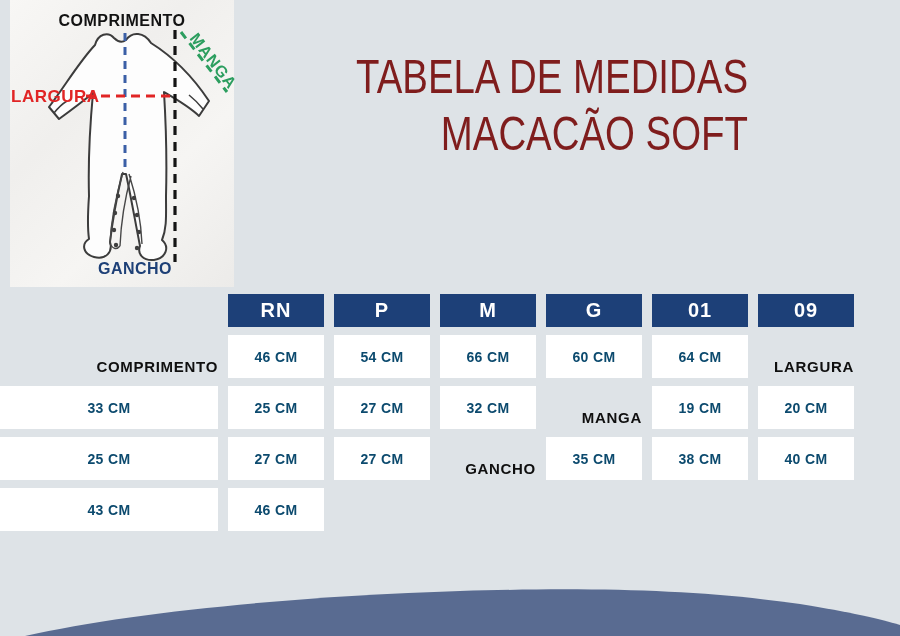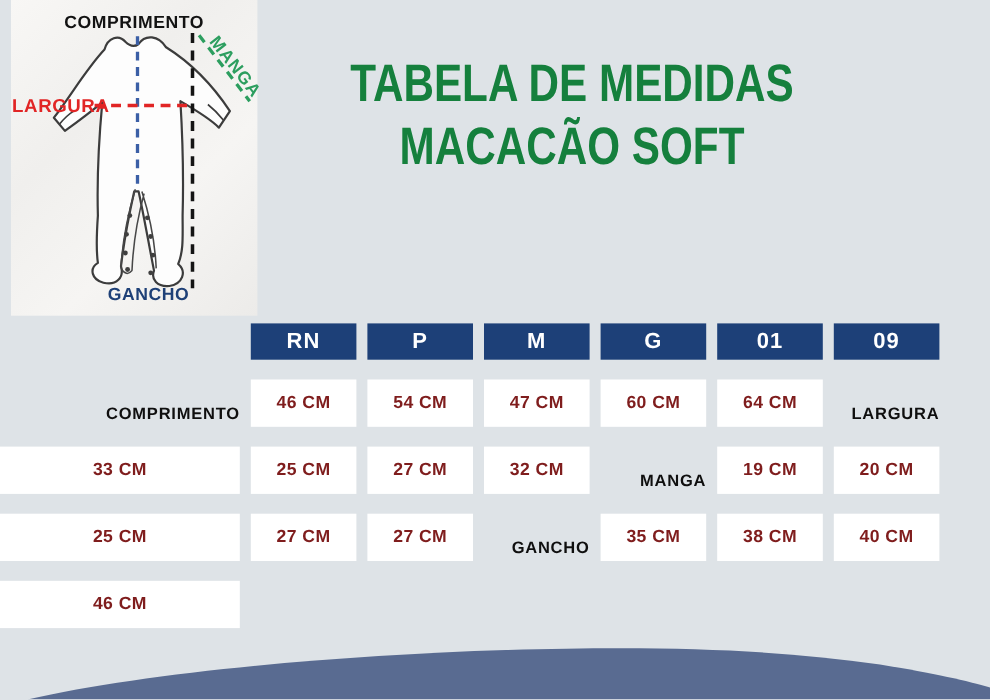--- a/index.html
+++ b/index.html
@@ -14,43 +14,43 @@
     background:linear-gradient(135deg,#f8f7f5 0%,#f0efed 35%,#f6f5f3 65%,#ecebe9 100%);
   }
   .paper svg{position:absolute;left:0;top:0;}
   .diagram-label{position:absolute;font-weight:bold;white-space:nowrap;}
   .lbl-comprimento{left:12px;top:12px;width:200px;text-align:center;font-size:16px;letter-spacing:.5px;color:#121212;}
   .lbl-largura{left:1px;top:87px;font-size:17px;letter-spacing:.5px;color:#e12525;}
   .lbl-manga{left:190px;top:30px;font-size:16px;letter-spacing:1px;color:#2c9e5f;transform:rotate(52deg);transform-origin:left top;}
   .lbl-gancho{left:25px;top:260px;width:200px;text-align:center;font-size:16px;letter-spacing:.5px;color:#1e4077;}
   
   .title{
-    position:absolute;left:235px;top:48px;width:570px;text-align:center;
-    color:#15803d;font-weight:bold;
+    position:absolute;left:235px;top:48px;width:570px;text-align:right;
+    color:#7f1d1d;font-weight:normal;
   }
   .title .line{display:block;font-size:48px;line-height:57px;white-space:nowrap;transform:scaleX(.8);transform-origin:center;letter-spacing:0;}
   
   .size-table{
     position:absolute;left:0;top:294px;
     display:grid;
     grid-template-columns:218px repeat(6,96px);
     grid-template-rows:33px repeat(4,43px);
-    gap:18px 10px;
+    gap:8px 10px;
     border-radius:28px;
   }
   .cell{box-sizing:border-box;}
   .head{
     background:#1d4078;color:#ffffff;
     display:flex;align-items:center;justify-content:center;
     font-weight:bold;font-size:20px;letter-spacing:1px;
   }
   .val{
-    background:#ffffff;color:#7f1d1d;
+    background:#ffffff;color:#0c4a6e;
     display:flex;align-items:center;justify-content:center;
-    font-weight:bold;font-size:16px;letter-spacing:.4px;
+    font-weight:bold;font-size:14px;letter-spacing:.4px;
   }
   .rlabel{
     display:flex;align-items:flex-end;justify-content:flex-end;
     font-weight:bold;font-size:15px;letter-spacing:.7px;color:#0f0f0f;
     padding-bottom:3px;
   }
   
   .wave{position:absolute;left:0;top:586px;width:900px;height:50px;}
 </style>
 </head>
@@ -120,39 +120,40 @@
   <div class="cell head">RN</div>
   <div class="cell head">P</div>
   <div class="cell head">M</div>
   <div class="cell head">G</div>
   <div class="cell head">01</div>
   <div class="cell head">09</div>
 
   <div class="cell rlabel">COMPRIMENTO</div>
   <div class="cell val">46 CM</div>
   <div class="cell val">54 CM</div>
-  <div class="cell val">47 CM</div>
+  <div class="cell val">66 CM</div>
   <div class="cell val">60 CM</div>
   <div class="cell val">64 CM</div>
 
   <div class="cell rlabel">LARGURA</div>
   <div class="cell val">33 CM</div>
   <div class="cell val">25 CM</div>
   <div class="cell val">27 CM</div>
   <div class="cell val">32 CM</div>
 
   <div class="cell rlabel">MANGA</div>
   <div class="cell val">19 CM</div>
   <div class="cell val">20 CM</div>
   <div class="cell val">25 CM</div>
   <div class="cell val">27 CM</div>
   <div class="cell val">27 CM</div>
 
   <div class="cell rlabel">GANCHO</div>
   <div class="cell val">35 CM</div>
   <div class="cell val">38 CM</div>
   <div class="cell val">40 CM</div>
+  <div class="cell val">43 CM</div>
   <div class="cell val">46 CM</div>
 </div>
 
 <svg class="wave" viewBox="0 0 900 50" preserveAspectRatio="none">
   <path d="M 25 50 C 130 26 300 10 460 5 C 600 1 700 4 800 18 C 850 26 880 33 900 39 L 900 50 Z" fill="#596b91"></path>
 </svg>
 
 </body></html>

